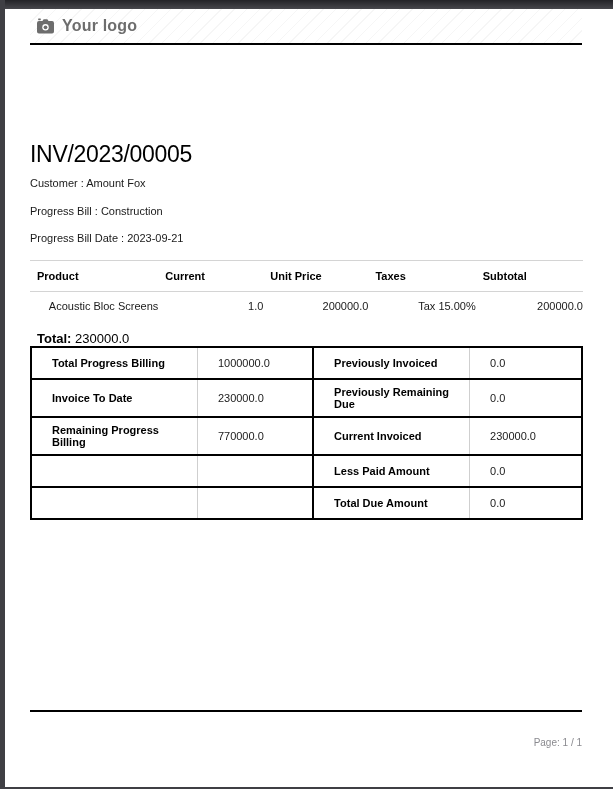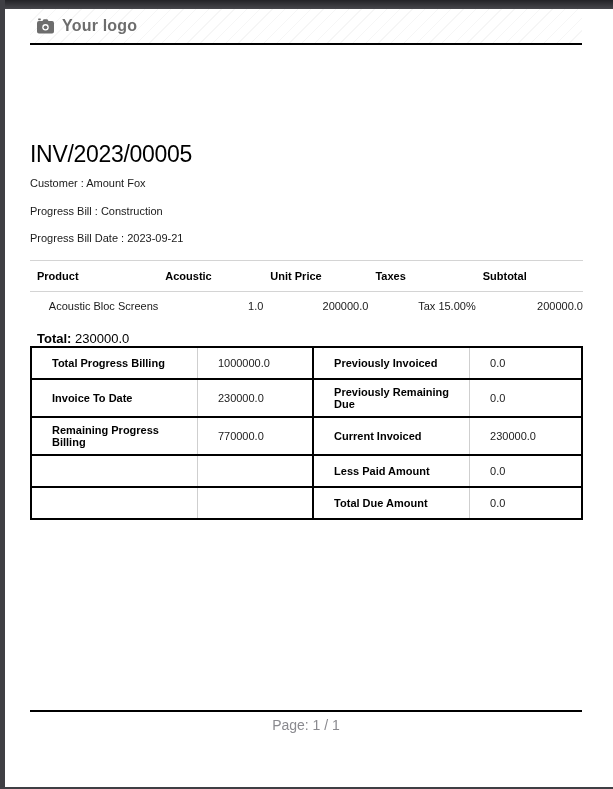--- a/index.html
+++ b/index.html
@@ -63,21 +63,21 @@
   table.progress td { font-size: 11px; height: 32px; padding: 6px 20px; vertical-align: middle; }
   td.p-label { font-weight: bold; color: #000; border-right: 1px solid #cfcfcf; }
   td.p-value { color: #1a1a1a; }
   td.p-mid   { border-right: 2px solid #000; }
   .w-l1 { width: 30.2%; } .w-v1 { width: 21.0%; }
   .w-l2 { width: 28.4%; } .w-v2 { width: 20.4%; }
 
   
   .footer { position: absolute; left: 30px; right: 31px; top: 710px;
             border-top: 2px solid #000; }
-  .footer-text { text-align: center; font-size: 14px; color: #8a8a8f; padding-top: 5px; }
+  .footer-text { text-align: right; font-size: 10px; color: #8a8a8f; padding-top: 25px; }
 </style>
 </head>
 <body>
 
 <div class="page">
   <div class="edge-top"></div>
   <div class="edge-left"></div>
   <div class="edge-bottom"></div>
 
   <div class="header">
@@ -98,21 +98,21 @@
     <div class="inv-number">INV/2023/00005</div>
 
     <div class="info-line">Customer : Amount Fox</div>
     <div class="info-line">Progress Bill : Construction</div>
     <div class="info-line">Progress Bill Date : 2023-09-21</div>
 
     <table class="lines">
       <thead>
         <tr>
           <th class="col-product">Product</th>
-          <th class="col-quantity">Acoustic</th>
+          <th class="col-quantity">Current</th>
           <th class="col-unit">Unit Price</th>
           <th class="col-taxes">Taxes</th>
           <th class="col-subtotal">Subtotal</th>
         </tr>
       </thead>
       <tbody>
         <tr>
           <td>Acoustic Bloc Screens</td>
           <td>1.0</td>
           <td>200000.0</td>

